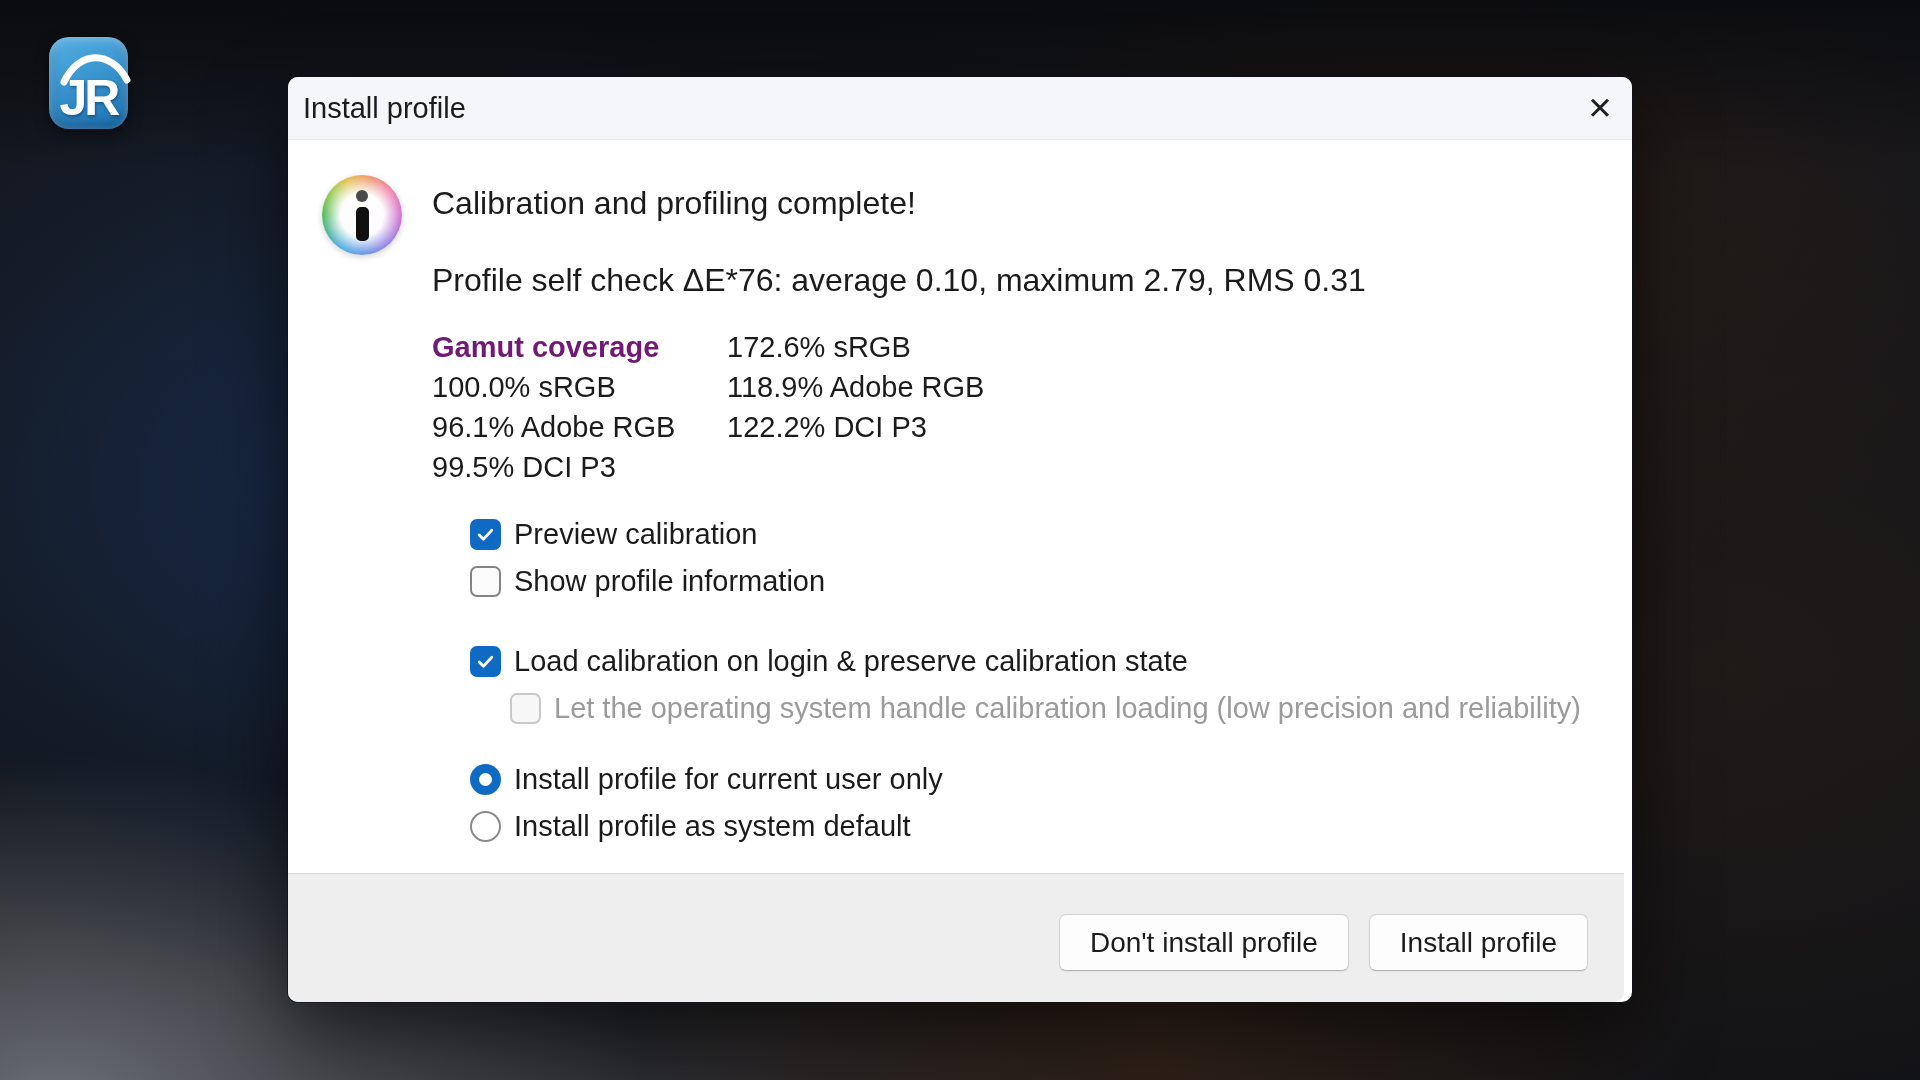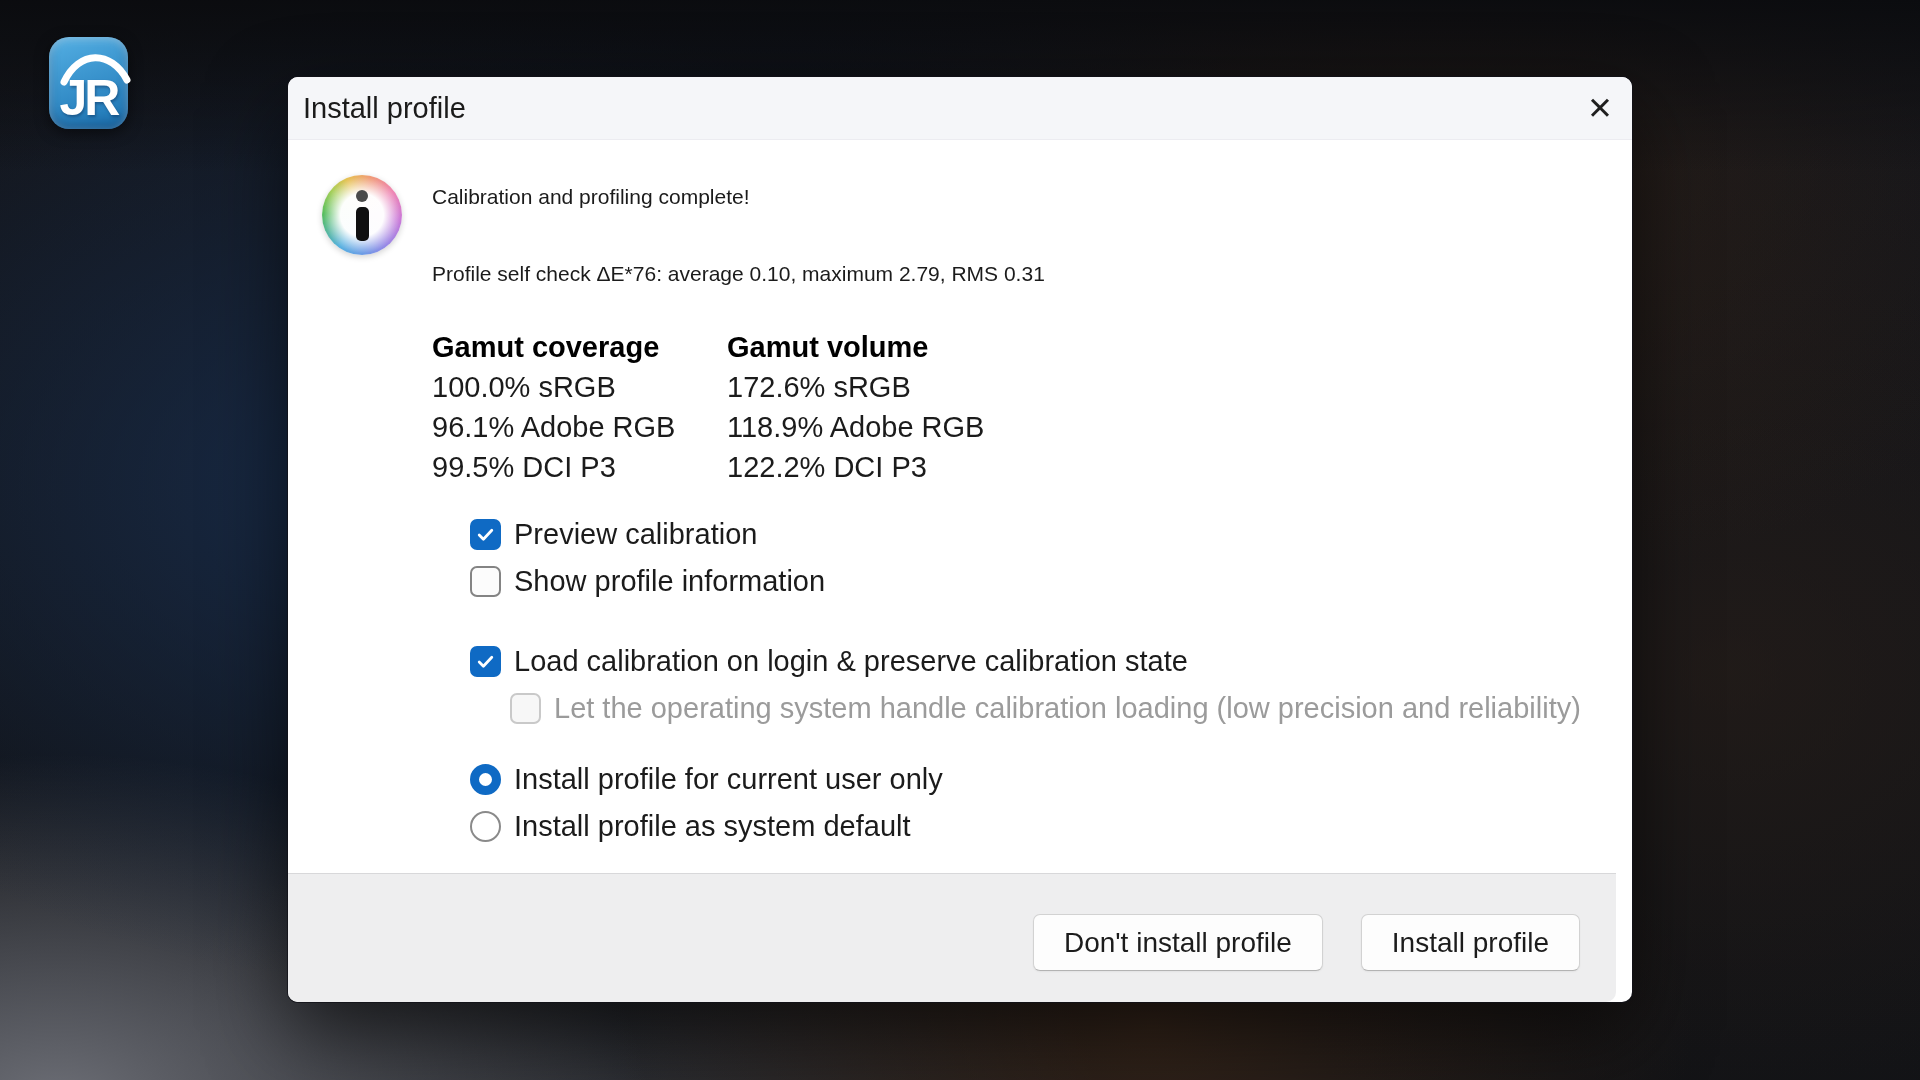--- a/index.html
+++ b/index.html
@@ -42,41 +42,41 @@
     position:absolute;left:0;top:0;right:0;height:63px;
     background:#f5f6f9;border-bottom:1px solid #ececf1;border-radius:10px 10px 0 0;
   }
   .title{position:absolute;left:15px;top:0;line-height:63px;font-size:29px;color:#1b1b1b;}
   .close-btn{
     position:absolute;right:8px;top:9px;width:48px;height:46px;
     background:none;border:none;cursor:default;padding:0;
     font-family:inherit;font-size:31px;color:#1f1f1f;line-height:46px;text-align:center;
   }
 
-  .msg{position:absolute;left:144px;font-size:21px;color:#1b1b1b;white-space:nowrap;}
+  .msg{position:absolute;left:144px;font-size:32px;color:#1b1b1b;white-space:nowrap;}
 
   
   .info-icon{
     position:absolute;left:34px;top:98px;width:80px;height:80px;border-radius:50%;
     background:conic-gradient(from 215deg,
       #58b1e0, #58be5e 16%, #a6cf5a 26%, #e6c254 34%, #f09a78 44%,
       #ee86b4 55%, #cb7ad8 67%, #9a88e6 79%, #6f9ae6 89%, #58b1e0 100%);
     box-shadow:0 2px 6px rgba(0,0,0,.18);
   }
   .info-icon::before{
     content:"";position:absolute;inset:0;border-radius:50%;
     background:radial-gradient(circle at 50% 50%, rgba(255,255,255,.98) 38%, rgba(255,255,255,0) 68%);
   }
   .i-dot{position:absolute;left:50%;top:15px;width:12px;height:12px;margin-left:-6px;border-radius:50%;background:#4a4a4a;}
   .i-stem{position:absolute;left:50%;top:32px;width:13px;height:34px;margin-left:-6.5px;border-radius:5px;background:#101010;}
 
   
   .gamut{position:absolute;left:144px;top:250px;display:flex;}
   .g-col1{width:295px;}
-  .g-hdr{font-size:29px;font-weight:bold;color:#000000;line-height:40px;}
+  .g-hdr{font-size:29px;font-weight:bold;color:#701a75;line-height:40px;}
   .g-row{font-size:29px;color:#1b1b1b;line-height:40px;white-space:nowrap;}
 
   
   .row{
     position:absolute;left:144px;display:flex;align-items:center;gap:13px;
     height:32px;font-size:29px;color:#1b1b1b;white-space:nowrap;cursor:default;padding-left:38px;
   }
   .box{
     width:31px;height:31px;flex:0 0 31px;border-radius:7px;
     border:2px solid #848484;background:#fcfcfc;
@@ -88,24 +88,24 @@
   .row.disabled{color:#9b9b9b;}
   .row.disabled .box{border-color:#c9c9c9;background:#f7f7f7;}
   .radio{
     width:31px;height:31px;flex:0 0 31px;border-radius:50%;
     border:2px solid #8a8a8a;background:#fff;
   }
   .row.selected .radio{border:9.5px solid var(--accent);}
 
   
   .footer{
-    position:absolute;left:0;right:16px;bottom:0;height:129px;
+    position:absolute;left:0;right:8px;bottom:0;height:129px;
     background:#eeeeef;border-top:1.5px solid #d8d8da;border-radius:0 0 10px 10px;
     display:flex;justify-content:flex-end;align-items:flex-start;
-    gap:38px;padding:40px 36px 0 0;
+    gap:20px;padding:40px 36px 0 0;
   }
   .btn{
     height:57px;padding:0 30px;border-radius:7px;
     background:#fdfdfd;border:1px solid #d2d2d2;border-bottom-color:#b3b3b3;
     font-family:inherit;font-size:28px;color:#1c1c1c;white-space:nowrap;
     box-shadow:0 1px 2px rgba(0,0,0,.05);cursor:default;
   }
 </style>
 </head>
 <body>
@@ -137,21 +137,20 @@
     <div class="msg" style="top:185px;">Profile self check ΔE*76: average 0.10, maximum 2.79, RMS 0.31</div>
 
     <div class="gamut">
       <div class="g-col1">
         <div class="g-hdr">Gamut coverage</div>
         <div class="g-row">100.0% sRGB</div>
         <div class="g-row">96.1% Adobe RGB</div>
         <div class="g-row">99.5% DCI P3</div>
       </div>
       <div class="g-col2">
-        <div class="g-hdr">Gamut volume</div>
         <div class="g-row">172.6% sRGB</div>
         <div class="g-row">118.9% Adobe RGB</div>
         <div class="g-row">122.2% DCI P3</div>
       </div>
     </div>
 
     <div class="row checked" style="top:441px;">
       <span class="box">
           <svg width="21" height="21" viewBox="0 0 16 16">
             <path d="M3.2 8.4 L6.4 11.6 L12.8 4.8" stroke="#fff" stroke-width="2.1" fill="none" stroke-linecap="round" stroke-linejoin="round"></path>

